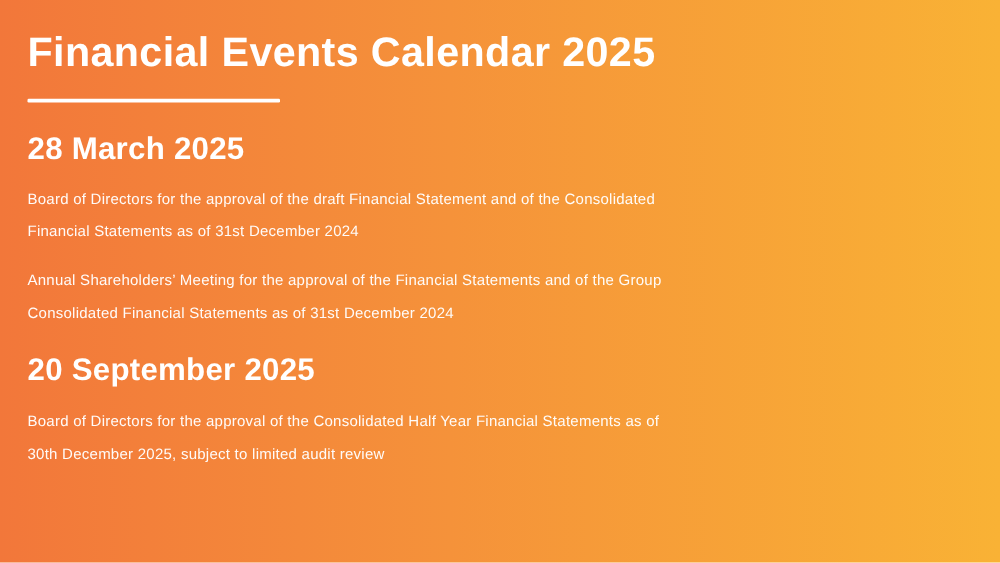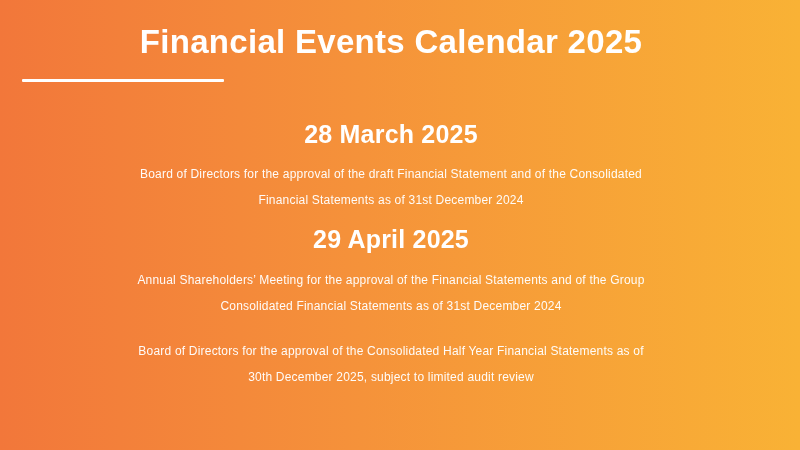--- a/index.html
+++ b/index.html
@@ -13,38 +13,37 @@
     background: linear-gradient(90deg, #F2773A 0%, #F5923A 45%, #F9B235 100%);
     font-family: "Liberation Sans", sans-serif;
     color: #FFFFFF;
     -webkit-font-smoothing: antialiased;
   }
   .slide {
     box-sizing: border-box;
     width: 800px;
     height: 450px;
     padding: 22px 40px 0 22px;
-    text-align: center;
   }
   .title {
     font-size: 33px;
     font-weight: 800;
     letter-spacing: 0.3px;
     line-height: 1.2;
     color: #FFFFFF;
   }
   .divider {
     width: 202px;
     height: 3px;
     background: #FFFFFF;
     margin-top: 17px;
     border-radius: 1px;
   }
   .events {
-    margin-top: 38px;
+    margin-top: 23px;
   }
   .event + .event {
     margin-top: 12px;
   }
   .event:last-child {
     margin-top: 19px;
   }
   .event-date {
     font-size: 25px;
     font-weight: 700;
@@ -73,24 +72,24 @@
 
   <div class="events">
 
     <div class="event">
       <div class="event-date">28 March 2025</div>
       <div class="event-desc">Board of Directors for the approval of the draft Financial Statement and of the Consolidated
 Financial Statements as of 31st December 2024</div>
     </div>
 
     <div class="event">
-      <div class="event-date">29 April 2025</div>
       <div class="event-desc">Annual Shareholders’ Meeting for the approval of the Financial Statements and of the Group
 Consolidated Financial Statements as of 31st December 2024</div>
     </div>
 
     <div class="event">
+      <div class="event-date">20 September 2025</div>
       <div class="event-desc">Board of Directors for the approval of the Consolidated Half Year Financial Statements as of
 30th December 2025, subject to limited audit review</div>
     </div>
 
   </div>
 </div>
 
 </body></html>

